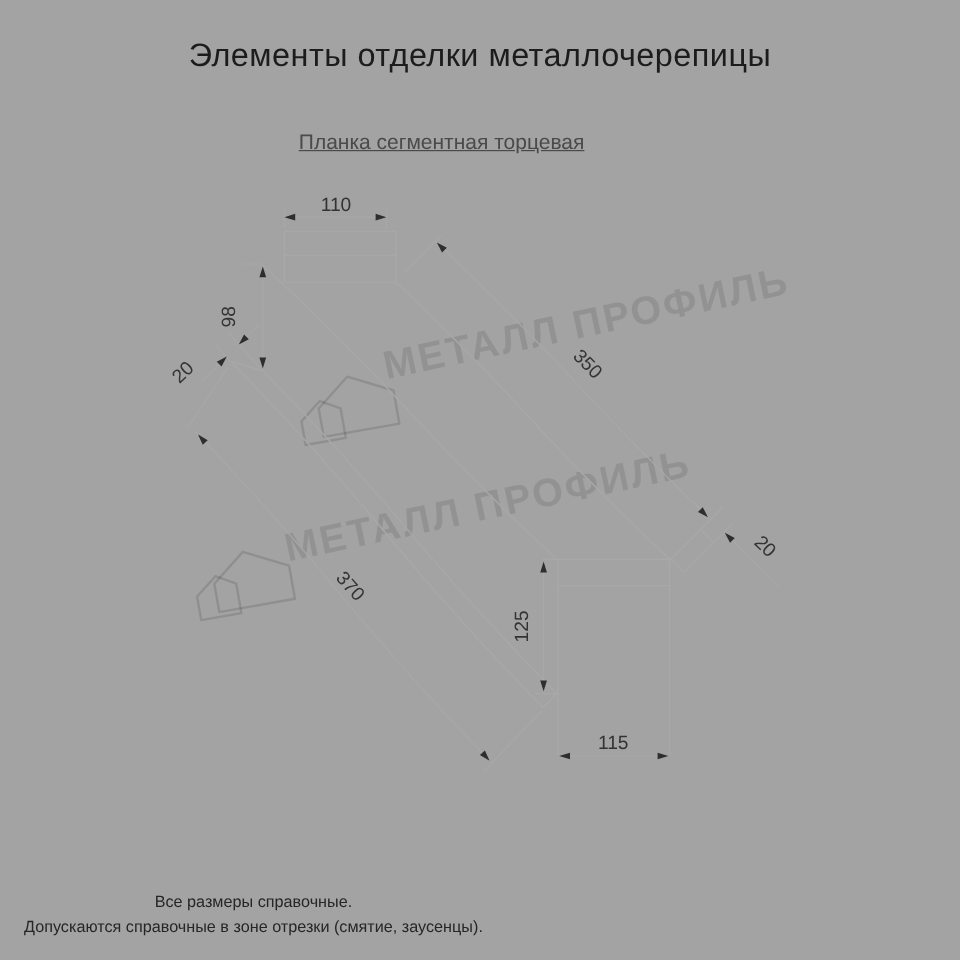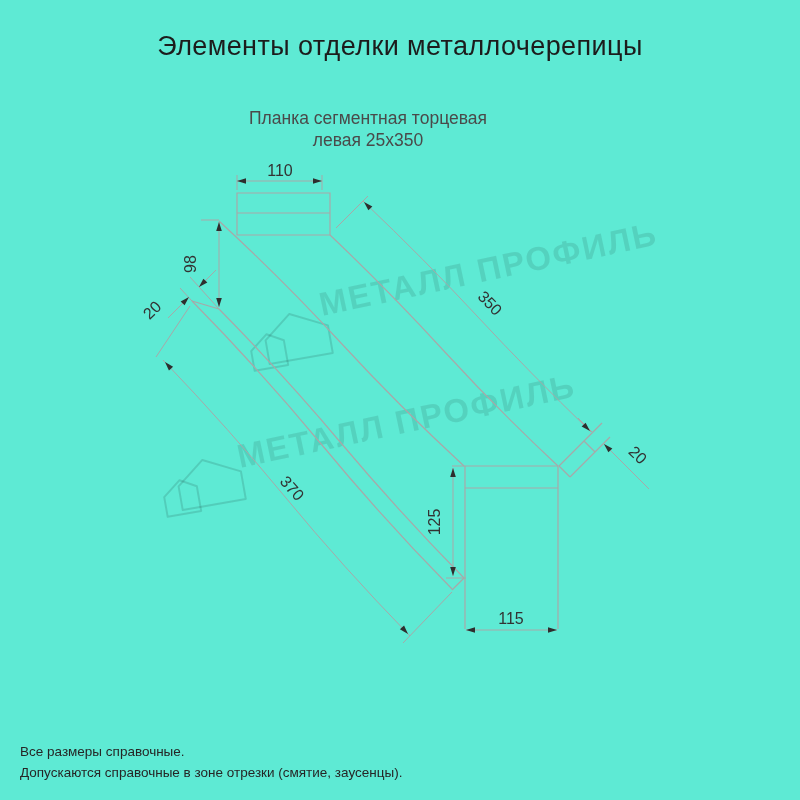--- a/index.html
+++ b/index.html
@@ -1,49 +1,49 @@
 <!DOCTYPE html>
 <html><head>
 <meta charset="utf-8">
 <style>
   html,body { margin:0; padding:0; background:#ffffff; }
   .stage {
-    position:relative; width:800px; height:800px; background:#5eead4;
+    position:relative; width:800px; height:800px; background:#a3a3a3;
     font-family:"Liberation Sans", sans-serif; overflow:hidden;
   }
   .title {
     position:absolute; top:31px; left:0; width:800px; text-align:center;
     font-size:27px; color:#1c1c1c; letter-spacing:0.4px; white-space:nowrap;
   }
   .subtitle {
     position:absolute; top:107px; left:0; width:736px; text-align:center;
-    font-size:17.5px; color:#4a4a4a; line-height:22px;
+    font-size:17.5px; color:#4a4a4a; line-height:22px;text-decoration:underline;
   }
   .footer {
     position:absolute; left:20px; top:741px; font-size:13.5px; color:#262626;
     line-height:21px;
+    text-align:center;
   }
   svg.draw { position:absolute; left:0; top:0; }
   .edge  { stroke:#a8a8a8; stroke-width:1.2; fill:none; }
   .dim   { stroke:#a8a8a8; stroke-width:1;   fill:none; }
   .arw   { fill:#2e2e2e; stroke:none; }
   .dimtext { font-size:16px; fill:#333333; }
   .wmtext  { font-size:33px; font-weight:bold; fill:rgba(0,0,0,0.10); letter-spacing:2px; }
   .wmhouse { stroke:rgba(0,0,0,0.12); stroke-width:2; fill:none; stroke-linejoin:round; }
 </style>
 </head>
 <body>
 
 <div class="stage">
 
   <div class="title">Элементы отделки металлочерепицы</div>
 
   <div class="subtitle">
     <div>Планка сегментная торцевая</div>
-    <div>левая 25х350</div>
   </div>
 
   <svg class="draw" width="800" height="800" viewBox="0 0 800 800">
 
     <g>
       <g class="wmhouse" transform="translate(243,316) rotate(-10)">
         <path d="M18,28 L46,6 L82,24 L82,52 L18,52 Z"></path>
         <path d="M2,36 L20,22 L36,31 L36,56 L2,56 Z"></path>
       </g>
       <text class="wmtext" transform="translate(322,316) rotate(-12)">МЕТАЛЛ ПРОФИЛЬ</text>

